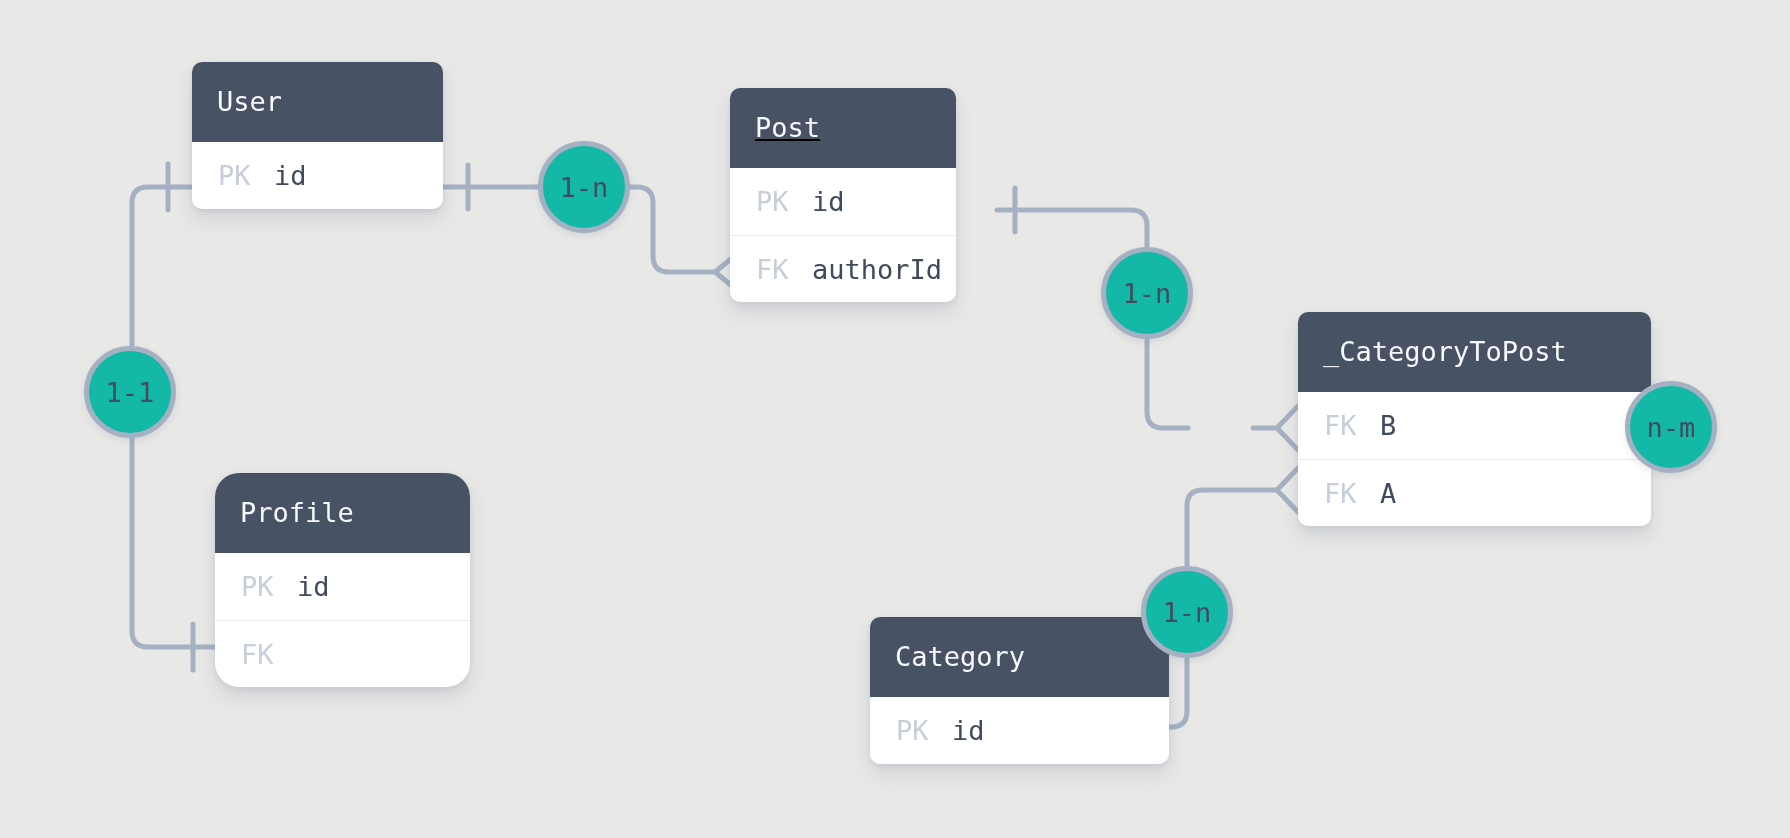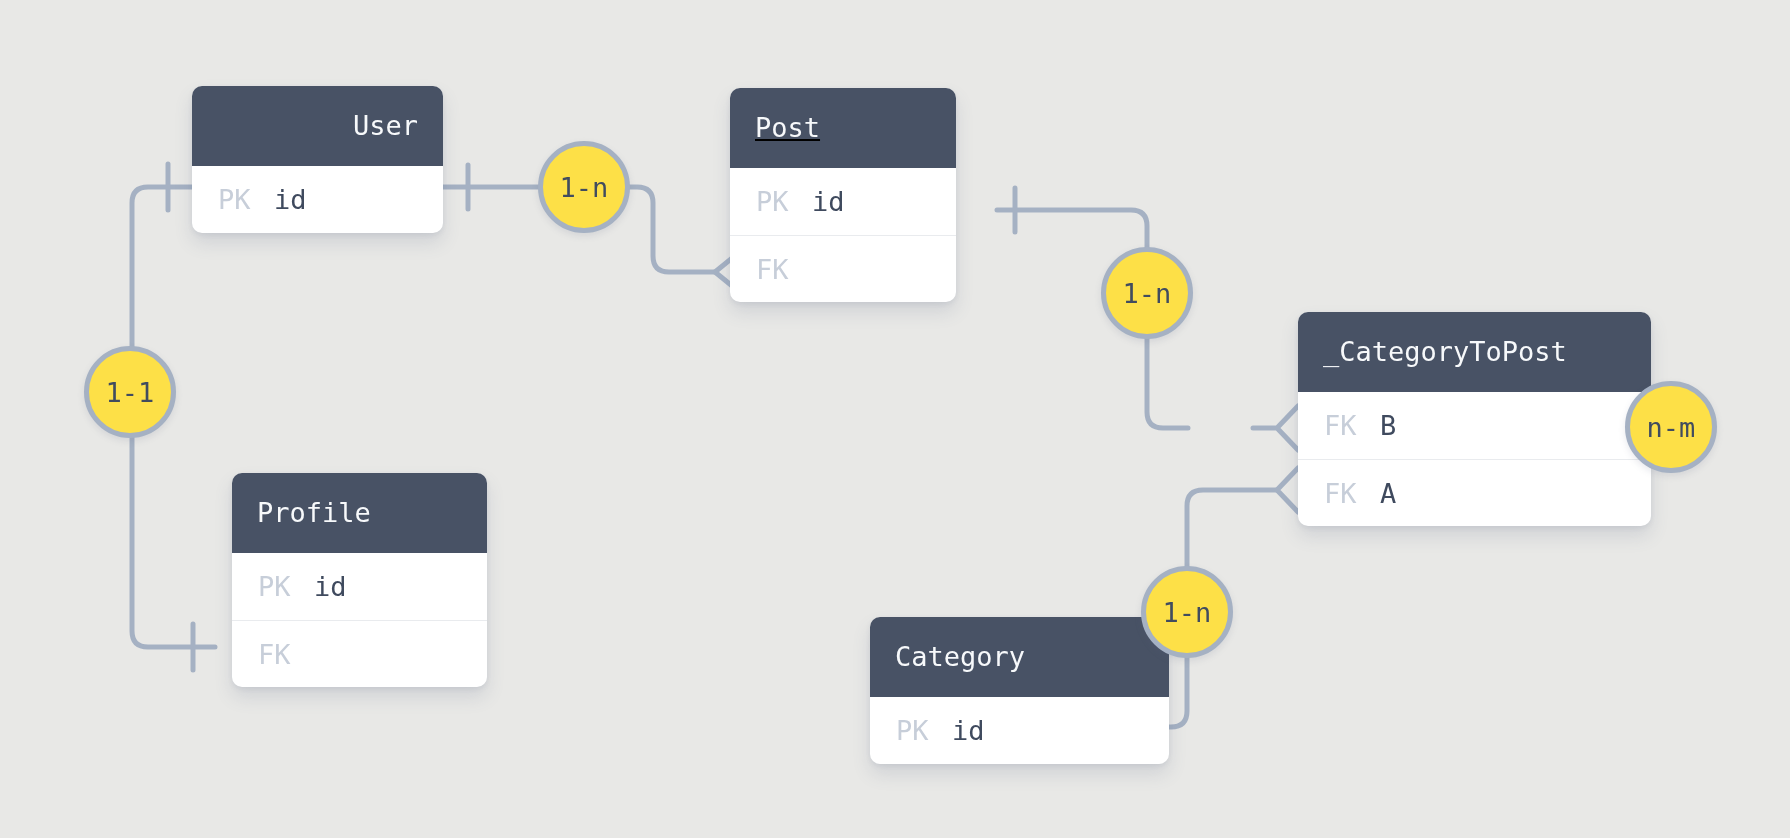--- a/index.html
+++ b/index.html
@@ -60,21 +60,21 @@
     position: absolute;
     left: 82px;
     color: #3f4a5e;
     font-size: 27px;
   }
   .badge {
     position: absolute;
     width: 92px;
     height: 92px;
     border-radius: 50%;
-    background: #fde047;
+    background: #14b8a6;
     border: 5px solid #a5b1c3;
     display: flex;
     align-items: center;
     justify-content: center;
     color: #414c5f;
     font-size: 27px;
     box-shadow: 0 3px 7px rgba(90, 100, 130, 0.14);
   }
 </style>
 </head>
@@ -102,44 +102,45 @@
       <path d="M 1253 428 L 1277 428 M 1277 428 L 1298 406 M 1277 428 L 1298 450"></path>
     </g>
 
     <g>
       <path d="M 1125 727 L 1171 727 Q 1187 727 1187 711 L 1187 506 Q 1187 490 1203 490 L 1277 490"></path>
       <line x1="1145" y1="705" x2="1145" y2="749"></line>
       <path d="M 1277 490 L 1298 468 M 1277 490 L 1298 512"></path>
     </g>
   </svg>
 
-  <div class="etable" style="left:192px; top:86px; width:251px;text-align:right;">
+  <div class="etable" style="left:192px; top:62px; width:251px;">
     <div class="thead">
       <span>User</span>
     </div>
     <div class="trow">
       <span class="key">PK</span>
       <span class="field">id</span>
     </div>
   </div>
 
   <div class="etable" style="left:730px; top:88px; width:226px;text-decoration:underline;">
     <div class="thead">
       <span>Post</span>
     </div>
     <div class="trow">
       <span class="key">PK</span>
       <span class="field">id</span>
     </div>
     <div class="trow">
       <span class="key">FK</span>
+      <span class="field">authorId</span>
     </div>
   </div>
 
-  <div class="etable" style="left:232px; top:473px; width:255px;">
+  <div class="etable" style="left:215px; top:473px; width:255px;border-radius:24px;">
     <div class="thead">
       <span>Profile</span>
     </div>
     <div class="trow">
       <span class="key">PK</span>
       <span class="field">id</span>
     </div>
     <div class="trow">
       <span class="key">FK</span>
     </div>

